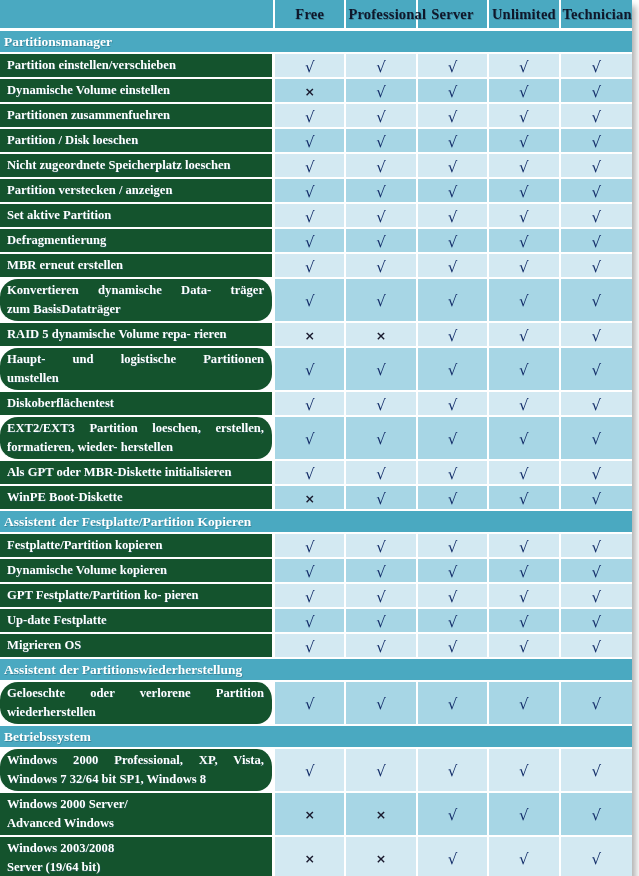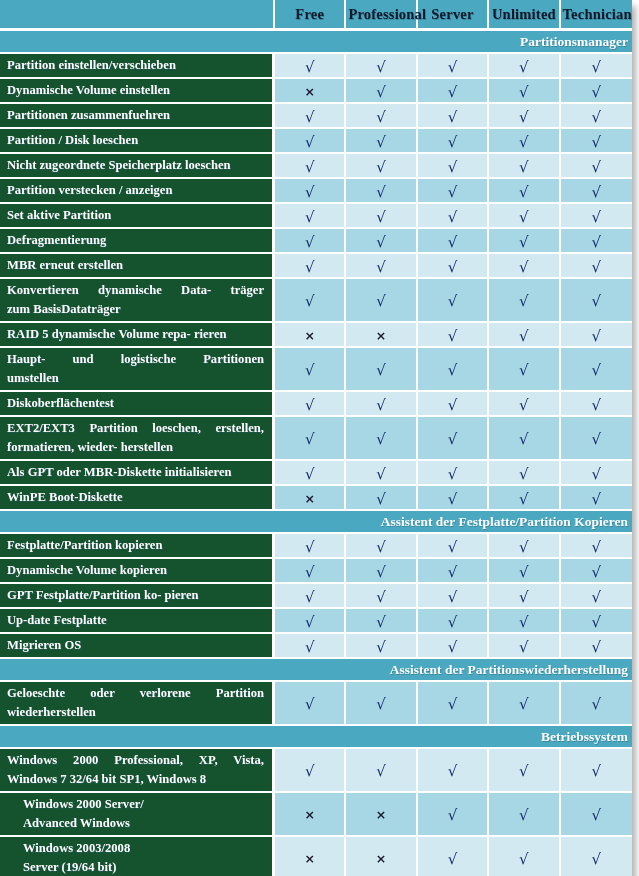--- a/index.html
+++ b/index.html
@@ -54,21 +54,21 @@
     border-right: 2px solid #ffffff;
   }
   tr.header-row th:last-child { border-right: none; }
 
   
   tr.section-row td {
     background: #4aa9c1;
     color: #ffffff;
     font-weight: bold;
     font-size: 13.5px;
-    text-align: right;
+    text-align: left;
     vertical-align: middle;
     height: 19px;
     padding: 1px 4px;
     border-bottom: 2px solid #ffffff;
     text-shadow: 0.7px 0.7px 0px rgba(40,90,110,0.45);
   }
 
   
   td.feature {
     background: #14532d;
@@ -80,34 +80,34 @@
     text-align-last: left;
     vertical-align: middle;
     padding: 2px 8px 2px 7px;
     border-right: 3px solid #ffffff;
     border-bottom: 2px solid #ffffff;
     text-shadow: 0.7px 0.7px 0px rgba(40,90,110,0.5);
     word-spacing: 0;
   }
   td.feature.justify-2 {
     text-align: justify;
+    border-radius: 18px;
   }
   td.feature.justify-2 > span.line1 {
     display: block;
     text-align: justify;
     text-align-last: justify;
   }
   td.feature.justify-2 > span.line2 {
     display: block;
     text-align: left;
   }
   td.feature.plain2 > span {
     display: block;
     text-align: left;
-    margin-left: 16px;
   }
 
   
   td.mark {
     text-align: center;
     vertical-align: middle;
     font-size: 14px;
     color: #1d2f6b;
     border-right: 2px solid #ffffff;
     border-bottom: 2px solid #ffffff;

